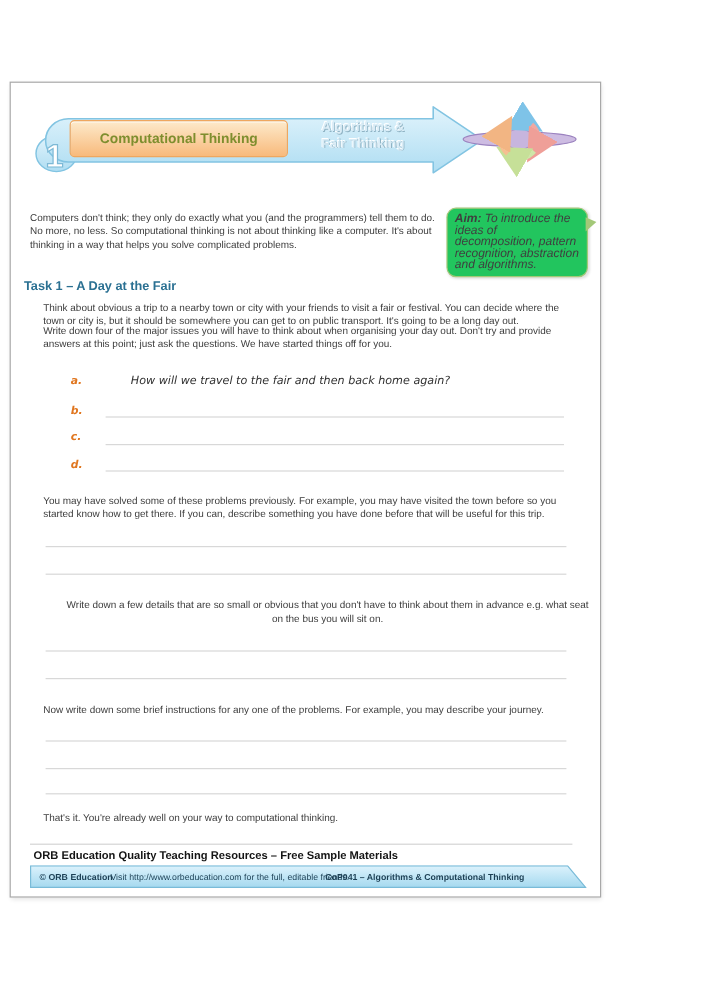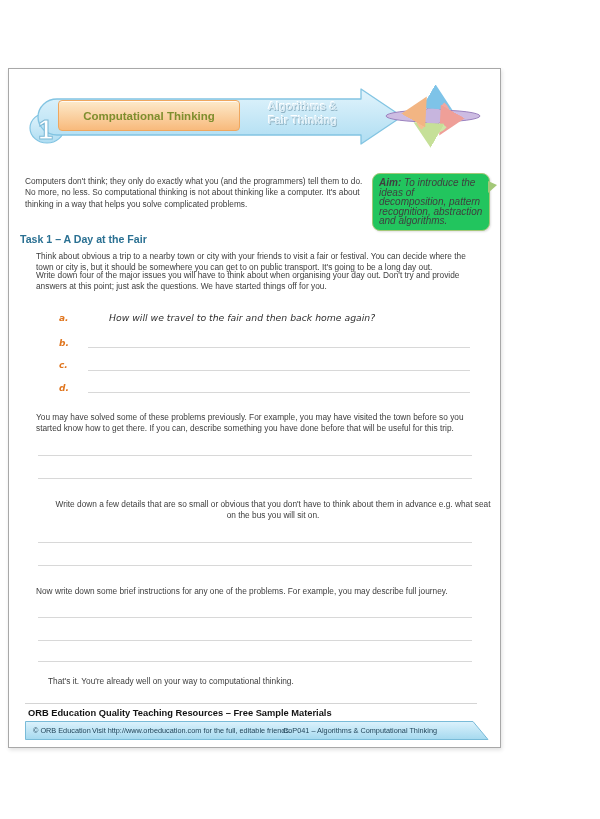--- a/index.html
+++ b/index.html
@@ -19,21 +19,21 @@
     border-top:4px solid transparent;border-bottom:8px solid transparent;border-left:9px solid #a3c878;}
   .aim b{font-weight:bold;}
   .task-h{position:absolute;left:20px;top:233px;font-size:10.6px;font-weight:bold;color:#2a7092;text-align:center;}
   .letter{position:absolute;font-size:9px;font-weight:bold;font-style:italic;color:#e0761f;font-family:"DejaVu Sans",sans-serif;}
   .itemtext{position:absolute;font-size:9.3px;font-style:italic;color:#2f2f2f;font-family:"DejaVu Sans",sans-serif;}
   .wline{position:absolute;height:1px;background:#d8d8d8;}
   .foot-rule{position:absolute;left:25px;top:703px;width:452px;height:1px;background:#d4d4d4;}
   .foot-h{position:absolute;left:28px;top:708px;font-size:9.3px;font-weight:bold;color:#141414;
     border-bottom:1.6px solid #2e2e2e;padding-bottom:14px;}
   .bar-text{position:absolute;font-size:7.3px;color:#1c3f54;top:726px;}
-  .bold{font-weight:normal;}
+  .bold{font-weight:bold;}
 </style>
 </head>
 <body>
 
 <div class="sheet"></div>
 
 <svg class="abs" style="left:25px;top:85px;" width="460" height="64" viewBox="0 0 460 64">
   <defs>
     <linearGradient id="gBan" x1="0" y1="0" x2="0" y2="1">
       <stop offset="0" stop-color="#e2f4fc"></stop>
@@ -101,26 +101,26 @@
 <span class="wline" style="left:88px;top:392px;width:382px;"></span>
 
 <div class="p" style="left:36px;top:412px;width:438px;">You may have solved some of these problems previously.  For example, you may have visited the town before so you started know how to get there.  If you can, describe something you have done before that will be useful for this trip.</div>
 <span class="wline" style="left:38px;top:455px;width:434px;"></span>
 <span class="wline" style="left:38px;top:478px;width:434px;"></span>
 
 <div class="p" style="left:54px;top:499px;width:438px;text-align:center;">Write down a few details that are so small or obvious that you don't have to think about them in advance e.g. what seat on the bus you will sit on.</div>
 <span class="wline" style="left:38px;top:542px;width:434px;"></span>
 <span class="wline" style="left:38px;top:565px;width:434px;"></span>
 
-<div class="p" style="left:36px;top:586px;width:438px;">Now write down some brief instructions for any one of the problems.  For example, you may describe full journey.</div>
+<div class="p" style="left:36px;top:586px;width:438px;">Now write down some brief instructions for any one of the problems.  For example, you may describe your journey.</div>
 <span class="wline" style="left:38px;top:617px;width:434px;"></span>
 <span class="wline" style="left:38px;top:640px;width:434px;"></span>
 <span class="wline" style="left:38px;top:661px;width:434px;"></span>
 
-<div class="p" style="left:48px;top:676px;width:438px;">That's it.  You're already well on your way to computational thinking.</div>
+<div class="p" style="left:36px;top:676px;width:438px;">That's it.  You're already well on your way to computational thinking.</div>
 
 <div class="foot-rule"></div>
 <div class="foot-h">ORB Education Quality Teaching Resources – Free Sample Materials</div>
 
 <svg class="abs" style="left:25px;top:721px;" width="464" height="19" viewBox="0 0 464 19">
   <defs>
     <linearGradient id="gBar" x1="0" y1="0" x2="0" y2="1">
       <stop offset="0" stop-color="#dcf2fc"></stop>
         <stop offset="1" stop-color="#a5d9ef"></stop>
     </linearGradient>

